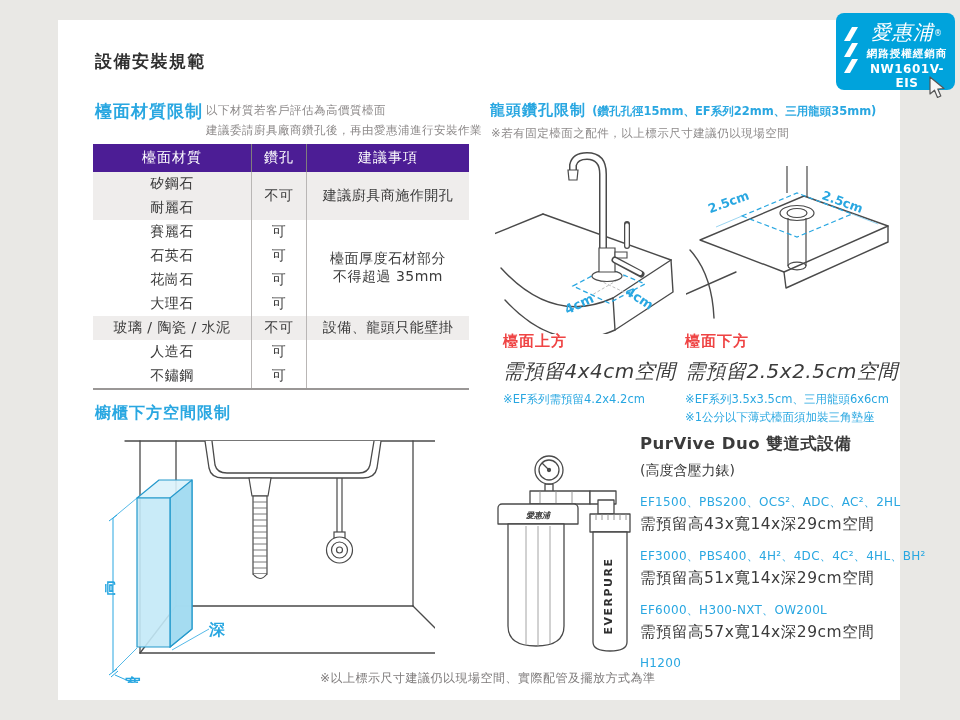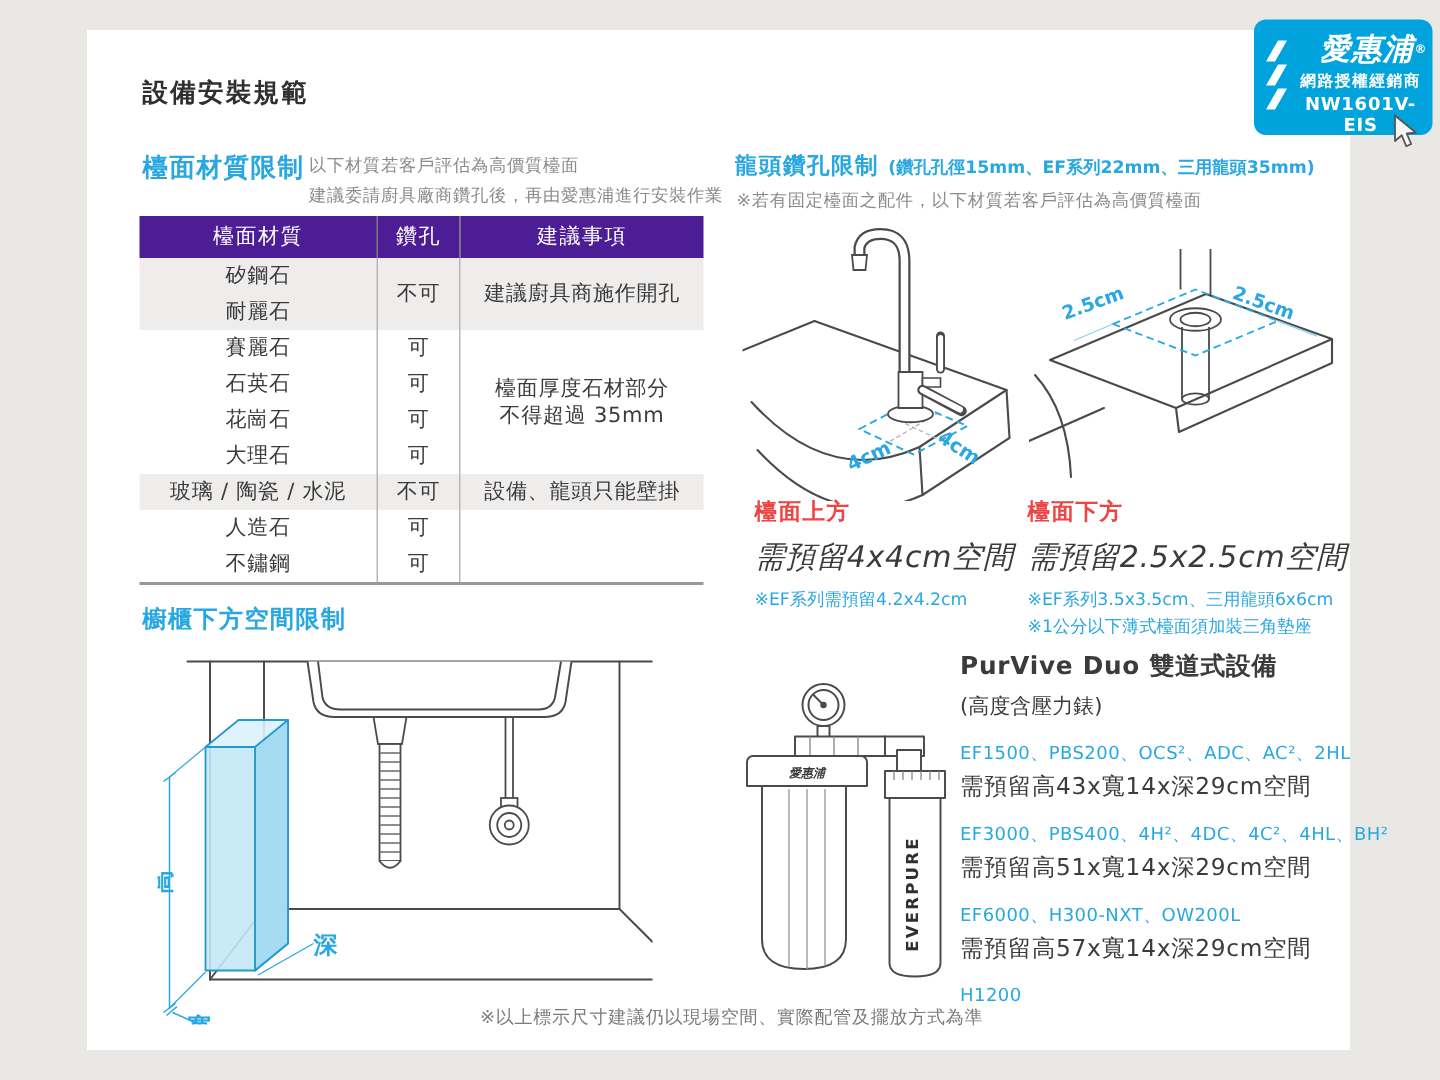--- a/index.html
+++ b/index.html
@@ -40,21 +40,21 @@
   .purvive{left:582px;top:413px;width:300px;}
   .pv-title{font-size:16.5px;font-weight:bold;color:#3b3b3b;margin-bottom:7px;letter-spacing:.5px;}
   .pv-sub{font-size:14px;color:#3b3b3b;margin-bottom:14px;}
   .spec{margin-bottom:13px;}
   .spec .models{font-size:12px;color:#29a7e1;margin-bottom:3px;letter-spacing:.3px;}
   .spec .space{font-size:15.5px;color:#3b3b3b;letter-spacing:.5px;}
   .footnote{left:262px;top:650px;font-size:12px;color:#7d7a7a;letter-spacing:.5px;}
   
   .badge{position:absolute;left:836px;top:13px;width:119px;height:77px;background:#00a3dc;border-radius:8px;}
   .badge-text{position:absolute;left:26px;top:7px;width:90px;text-align:center;color:#fff;}
-  .badge-brand{font-size:20px;font-weight:bold;font-style:italic;letter-spacing:1px;line-height:1.25;text-align:right;}
+  .badge-brand{font-size:20px;font-weight:normal;font-style:italic;letter-spacing:1px;line-height:1.25;}
   .badge-reg{font-size:8px;font-style:normal;vertical-align:middle;}
   .badge-l1{font-size:10.5px;font-weight:bold;letter-spacing:1px;margin-top:2px;}
   .badge-l2{font-size:12px;font-weight:bold;letter-spacing:.5px;margin-top:1px;}
   .chevrons{position:absolute;left:5px;top:12px;}
   .cursor{position:absolute;left:928px;top:76px;}
   svg text{font-family:"DejaVu Sans","Liberation Sans",sans-serif;}
   .dim-label{fill:#29a7e1;font-weight:bold;}
 </style>
 </head>
 <body>
@@ -171,21 +171,21 @@
     <text class="dim-label" font-size="16" x="104" y="207">深</text>
     <text class="dim-label" font-size="16" x="20" y="262">寬</text>
   </svg>
 
   <div class="abs footnote">※以上標示尺寸建議仍以現場空間、實際配管及擺放方式為準</div>
 
   <div class="abs sec-head drill-head">
     <span>龍頭鑽孔限制</span>
     <span class="paren">(鑽孔孔徑15mm、EF系列22mm、三用龍頭35mm)</span>
   </div>
-  <div class="abs gray-note drill-note">※若有固定檯面之配件，以下材質若客戶評估為高價質檯面</div>
+  <div class="abs gray-note drill-note">※若有固定檯面之配件，以上標示尺寸建議仍以現場空間</div>
 
   <svg class="abs" style="left:437px;top:128px;" width="196" height="186" viewBox="0 0 196 186">
     <g stroke="#4a4a4a" stroke-width="1.4" fill="none" stroke-linecap="round">
       <path d="M48,66 L-6,88"></path>
       <path d="M48,66 L176,112"></path>
       <path d="M176,112 L118,150 Q58,177 6,120"></path>
       <path d="M176,112 L178,144 L120,182 Q62,208 10,152"></path>
       <path d="M118,150 L120,182"></path>
     </g>
     <g stroke="#b5b5b5" stroke-width="0.9" stroke-dasharray="3,2" fill="none">

